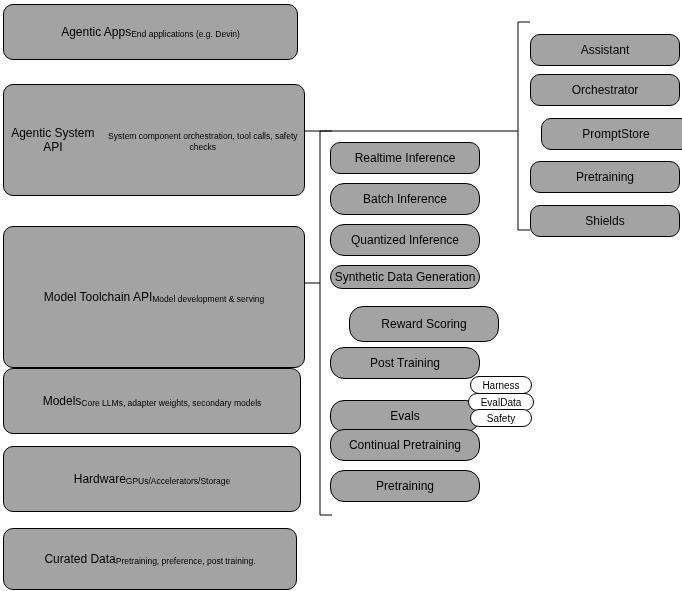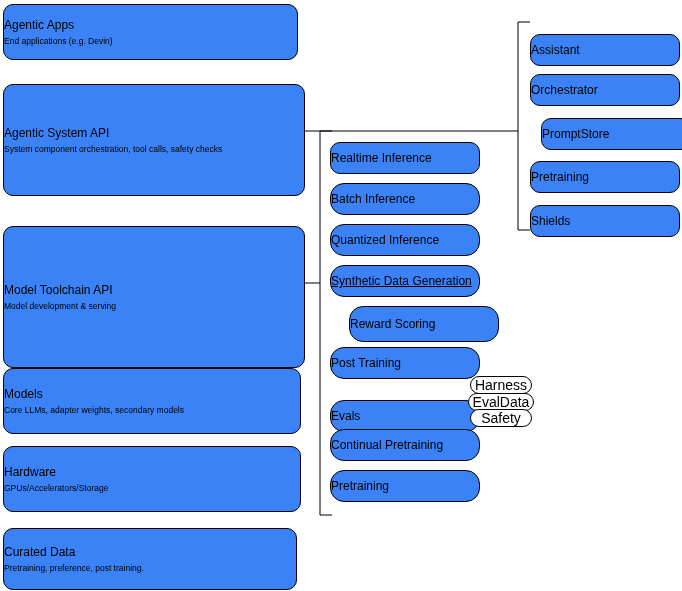--- a/index.html
+++ b/index.html
@@ -15,24 +15,24 @@
     position: relative;
     width: 682px;
     height: 591px;
     overflow: hidden;
     background: #ffffff;
   }
   .node {
     position: absolute;
     box-sizing: border-box;
     border: 1px solid #000000;
-    background: #3b82f6;
+    background: #a3a3a3;
     display: flex;
-    flex-direction: column;
-    align-items: flex-start;
+    flex-direction: row;
+    align-items: center;
     justify-content: center;
     text-align: center;
   }
   .node .title {
     font-size: 12px;
     line-height: 14px;
     color: #000000;
   }
   .node .subtitle {
     font-size: 8.5px;
@@ -51,21 +51,21 @@
   }
   .pill {
     position: absolute;
     box-sizing: border-box;
     border: 1px solid #000000;
     background: #ffffff;
     border-radius: 12px;
     display: flex;
     align-items: center;
     justify-content: center;
-    font-size: 14px;
+    font-size: 10px;
     color: #000000;
     z-index: 5;
   }
   svg.wires {
     position: absolute;
     left: 0;
     top: 0;
     width: 682px;
     height: 591px;
     pointer-events: none;
@@ -119,21 +119,21 @@
   <div class="mid">
     <div class="node" style="left:330px; top:142px; width:150px; height:32px;border-radius:10px;">
       <div class="title">Realtime Inference</div>
     </div>
     <div class="node" style="left:330px; top:183px; width:150px; height:32px;">
       <div class="title">Batch Inference</div>
     </div>
     <div class="node" style="left:330px; top:224px; width:150px; height:32px;">
       <div class="title">Quantized Inference</div>
     </div>
-    <div class="node" style="left:330px; top:265px; width:150px; height:32px;text-decoration:underline;">
+    <div class="node" style="left:330px; top:265px; width:150px; height:24px;">
       <div class="title">Synthetic Data Generation</div>
     </div>
     <div class="node" style="left:349px; top:306px; width:150px; height:36px;">
       <div class="title">Reward Scoring</div>
     </div>
     <div class="node" style="left:330px; top:347px; width:150px; height:32px;">
       <div class="title">Post Training</div>
     </div>
     <div class="node" style="left:330px; top:400px; width:150px; height:32px;">
       <div class="title">Evals</div>

